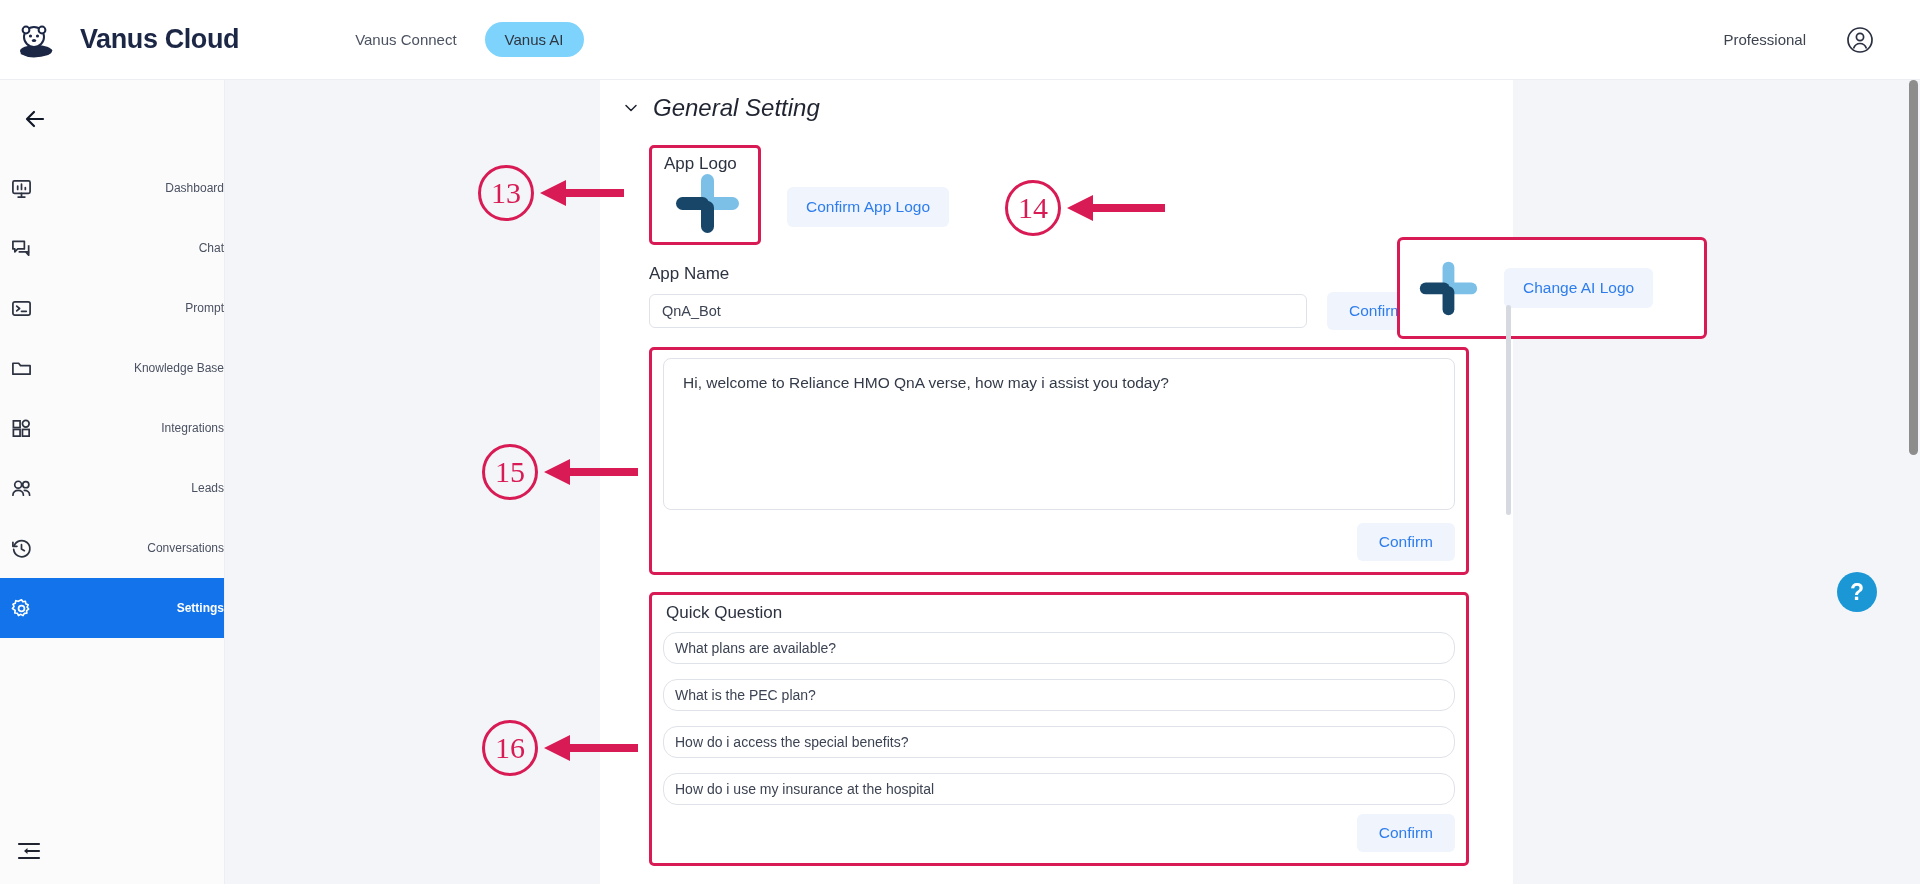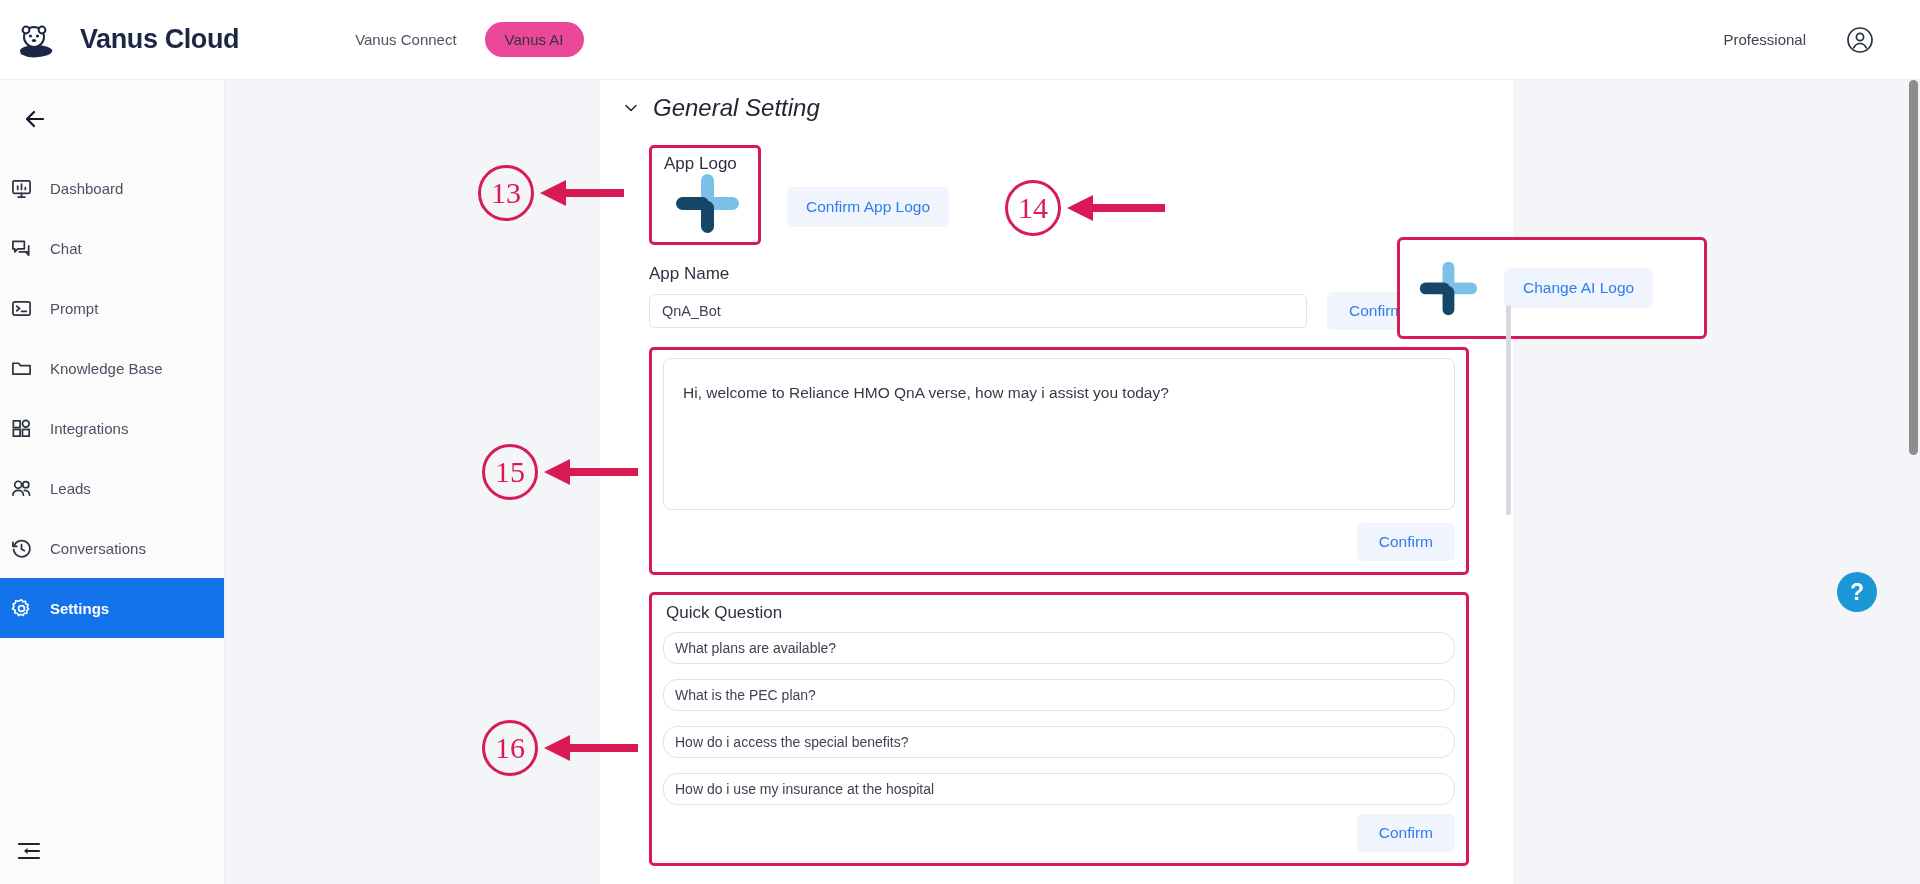--- a/index.html
+++ b/index.html
@@ -26,21 +26,21 @@
   .brand-name {
     font-size: 27px; font-weight: bold; color: #1c2746;
     margin-left: 24px; letter-spacing: -0.4px;
   }
   .nav-tabs { display: flex; align-items: center; margin-left: 96px; gap: 8px; }
   .nav-tab {
     font-size: 15px; color: #4b5260;
     padding: 9px 20px; border-radius: 20px; cursor: pointer;
     white-space: nowrap;
   }
-  .nav-tab.active { background: #ec4899; color: #30353f; text-align: right; }
+  .nav-tab.active { background: #7dd3fc; color: #30353f; text-align: right; }
   .topbar-right {
     margin-left: auto; display: flex; align-items: center; gap: 40px;
     margin-right: 46px;
   }
   .plan-label { font-size: 15px; color: #3d4450; }
   .account-icon { width: 28px; height: 28px; cursor: pointer; }
 
   
   .sidebar {
     position: absolute; top: 80px; left: 0;
@@ -51,21 +51,21 @@
   }
   .back-btn {
     width: 34px; height: 34px; margin: 22px 0 0 18px;
     display: flex; align-items: center; justify-content: center;
     cursor: pointer;
   }
   .nav-list { margin-top: 22px; }
   .nav-item {
     display: flex; align-items: center;
     height: 60px; padding-left: 10px;
-    color: #4a5160; font-size: 15px; cursor: pointer;
+    color: #4a5160; font-size: 12px; cursor: pointer; justify-content: space-between;
   }
   .nav-item .ni-icon {
     width: 22px; height: 22px; flex: 0 0 22px;
     margin-right: 18px;
     display: flex; align-items: center; justify-content: center;
   }
   .nav-item.active {
     background: #1273eb; color: #ffffff; font-weight: bold;
   }
   .sidebar-footer {
@@ -159,21 +159,21 @@
     margin: 17px 0 0 49px;
     width: 820px;
     border: 3px solid #d81b54; border-radius: 5px;
     background: #ffffff;
     padding: 8px 11px 11px 11px;
   }
   .group-outline .field-label { margin: 0 0 9px 3px; }
   .greet-area {
     width: 100%; height: 152px;
     border: 1px solid #dfe2e8; border-radius: 8px;
-    padding: 23px 19px; font-size: 15.5px; color: #333a48;
+    padding: 13px 19px; font-size: 15.5px; color: #333a48;
     font-family: inherit; resize: none; outline: none; background: #fff;
     line-height: 1.4;
   }
   .group-actions { display: flex; justify-content: flex-end; margin-top: 9px; }
 
   .q-input {
     display: block; width: 100%; height: 32px;
     border: 1px solid #dfe2e8; border-radius: 14px;
     padding: 0 11px; font-size: 14px; color: #3c4352;
     font-family: inherit; outline: none; background: #fff;

